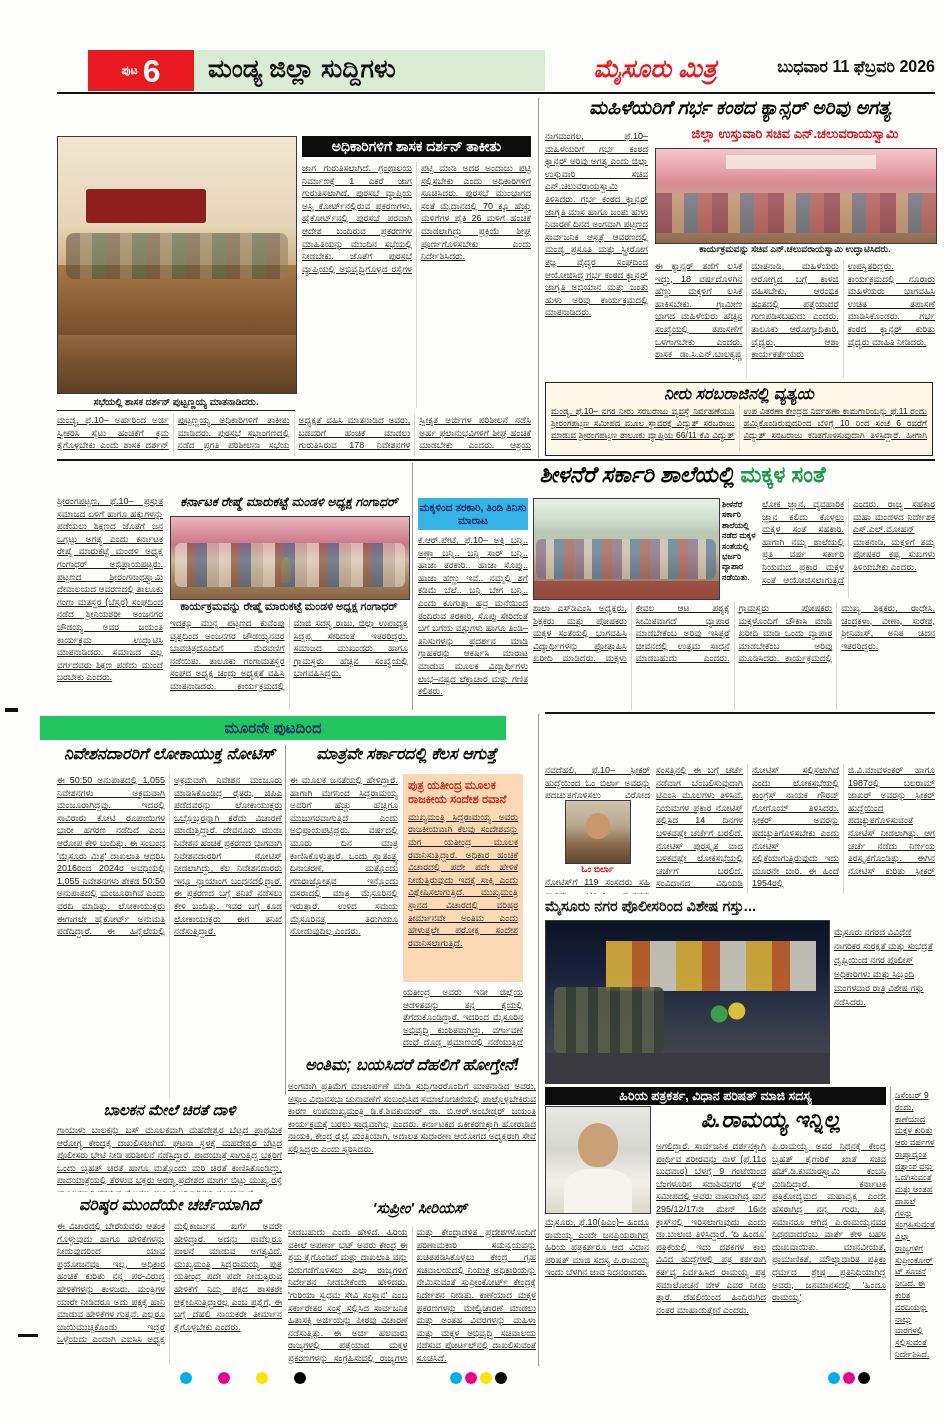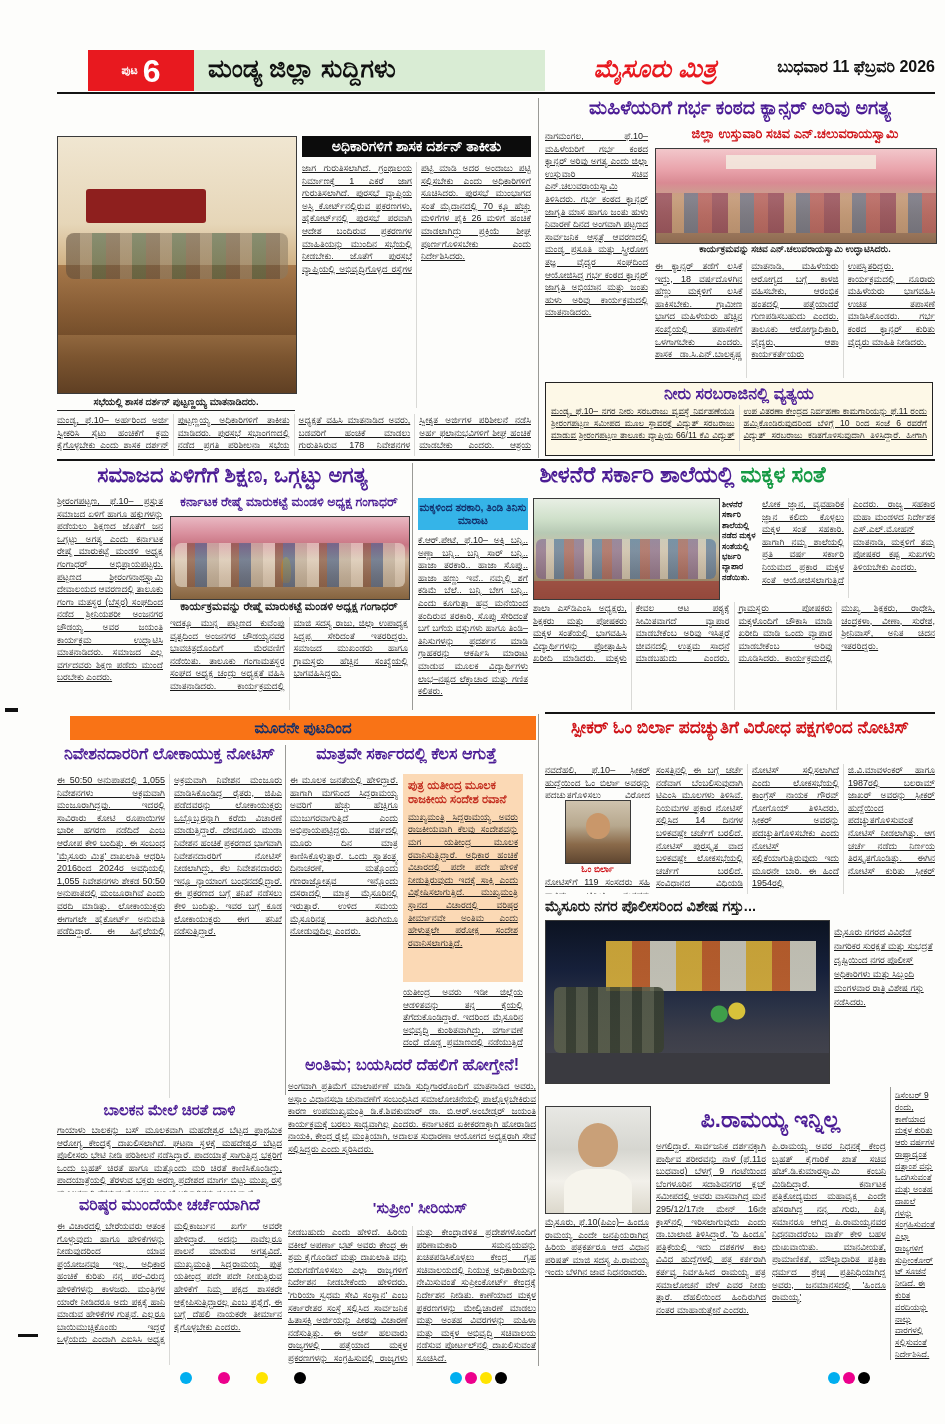--- a/index.html
+++ b/index.html
@@ -10,21 +10,21 @@
              text-align-last:left;word-break:break-word;text-decoration:underline;}
   .cols-2{column-count:2;column-gap:9px;column-rule:1px solid #d9d9d6;}
   .cols-3{column-count:3;column-gap:9px;column-rule:1px solid #d9d9d6;}
   .cols-4{column-count:4;column-gap:9px;column-rule:1px solid #d9d9d6;}
   .photo{border:1px solid #3a3a3a;overflow:hidden;}
   .caption{font-weight:bold;font-size:9.5px;text-align:center;overflow:hidden;}
   .rule-h{background:#141414;}
   .rule-v{background:#9a9a96;width:1px;}
   .headline{font-weight:bold;text-align:center;overflow:hidden;line-height:1.12;}
   .hl-red{color:#cf1318;}
-  .hl-black{color:#4c1d95;}
+  .hl-black{color:#000000;font-style:italic;}
   .banner-black{background:#0c0c0c;color:#fff;font-weight:bold;text-align:center;overflow:hidden;}
   .dot{position:absolute;border-radius:50%;width:12px;height:12px;}
 </style>
 </head>
 <body>
 
 <div class="page">
 
   <div class="abs" style="left:88px;top:50px;width:457px;height:41px;background:#d9ecd4;"></div>
   <div class="abs" style="left:88px;top:50px;width:106px;height:41px;background:#e8191f;display:flex;align-items:center;justify-content:center;gap:5px;">
@@ -58,21 +58,20 @@
   <div class="abs caption" style="left:655px;top:244px;width:280px;height:13px;font-size:9px;">ಕಾರ್ಯಕ್ರಮವನ್ನು ಸಚಿವ ಎನ್.ಚಲುವರಾಯಸ್ವಾಮಿ ಉದ್ಘಾಟಿಸಿದರು.</div>
   <div class="abs body-text cols-3" style="left:655px;top:260px;width:280px;height:118px;">ಈ ಕ್ಯಾನ್ಸರ್ ತಡೆಗೆ ಲಸಿಕೆ ಇದ್ದು, 18 ವರ್ಷದೊಳಗಿನ ಹೆಣ್ಣು ಮಕ್ಕಳಿಗೆ ಲಸಿಕೆ ಹಾಕಿಸಬೇಕು. ಗ್ರಾಮೀಣ ಭಾಗದ ಮಹಿಳೆಯರು ಹೆಚ್ಚಿನ ಸಂಖ್ಯೆಯಲ್ಲಿ ತಪಾಸಣೆಗೆ ಒಳಗಾಗಬೇಕು ಎಂದರು. ಶಾಸಕ ಡಾ.ಸಿ.ಎನ್.ಬಾಲಕೃಷ್ಣ ಮಾತನಾಡಿ, ಮಹಿಳೆಯರು ಆರೋಗ್ಯದ ಬಗ್ಗೆ ಕಾಳಜಿ ವಹಿಸಬೇಕು, ಆರಂಭಿಕ ಹಂತದಲ್ಲಿ ಪತ್ತೆಯಾದರೆ ಗುಣಪಡಿಸಬಹುದು ಎಂದರು. ತಾಲೂಕು ಆರೋಗ್ಯಾಧಿಕಾರಿ, ವೈದ್ಯರು, ಆಶಾ ಕಾರ್ಯಕರ್ತೆಯರು ಉಪಸ್ಥಿತರಿದ್ದರು. ಕಾರ್ಯಕ್ರಮದಲ್ಲಿ ನೂರಾರು ಮಹಿಳೆಯರು ಭಾಗವಹಿಸಿ ಉಚಿತ ತಪಾಸಣೆ ಮಾಡಿಸಿಕೊಂಡರು. ಗರ್ಭ ಕಂಠದ ಕ್ಯಾನ್ಸರ್ ಕುರಿತು ವೈದ್ಯರು ಮಾಹಿತಿ ನೀಡಿದರು.</div>
 
   <div class="abs" style="left:545px;top:382px;width:388px;height:74px;background:#fdf8e7;border:1px solid #222;padding:2px 5px;box-sizing:border-box;">
     <div class="headline hl-black" style="font-size:16px;height:20px;">ನೀರು ಸರಬರಾಜಿನಲ್ಲಿ ವ್ಯತ್ಯಯ</div>
     <div class="body-text cols-2" style="height:46px;font-size:8.6px;">ಮಂಡ್ಯ, ಫೆ.10– ನಗರ ನೀರು ಸರಬರಾಜು ವ್ಯವಸ್ಥೆ ನಿರ್ವಹಣೆಯಡಿ ಶ್ರೀರಂಗಪಟ್ಟಣ ಸಮೀಪದ ಮೂಲ ಸ್ಥಾವರಕ್ಕೆ ವಿದ್ಯುತ್ ಸರಬರಾಜು ಮಾಡುವ ಶ್ರೀರಂಗಪಟ್ಟಣ ತಾಲೂಕು ವ್ಯಾಪ್ತಿಯ 66/11 ಕೆವಿ ವಿದ್ಯುತ್ ಉಪ ವಿತರಣಾ ಕೇಂದ್ರದ ನಿರ್ವಹಣಾ ಕಾಮಗಾರಿಯನ್ನು ಫೆ.11 ರಂದು ಹಮ್ಮಿಕೊಂಡಿರುವುದರಿಂದ ಬೆಳಿಗ್ಗೆ 10 ರಿಂದ ಸಂಜೆ 6 ರವರೆಗೆ ವಿದ್ಯುತ್ ಸರಬರಾಜು ಕಡಿತಗೊಳಿಸುವುದಾಗಿ ತಿಳಿಸಿದ್ದಾರೆ. ಹೀಗಾಗಿ ಫೆ.11ರಂದು ಮಂಡ್ಯ ನಗರಕ್ಕೆ ನೀರನ್ನು ಪಂಪು ಮಾಡಲು ಸಾಧ್ಯವಿಲ್ಲದ ಕಾರಣ ಮಂಡ್ಯ ನಗರದ ಸಾರ್ವಜನಿಕರಿಗೆ ಫೆ.11 ಮತ್ತು 12ರಂದು ನೀರು ಸರಬರಾಜಿನಲ್ಲಿ ವ್ಯತ್ಯಯ ಉಂಟಾಗಲಿದೆ ಎಂದು ಪ್ರಕಟಣೆ ತಿಳಿಸಿದೆ.</div>
   </div>
 
   <div class="abs rule-h" style="left:57px;top:459px;width:878px;height:1.5px;"></div>
 
-  <div class="abs headline hl-black" style="left:57px;top:463px;width:351px;height:30px;font-size:21px;">ಸಮಾಜದ ಏಳಿಗೆಗೆ ಶಿಕ್ಷಣ, ಒಗ್ಗಟ್ಟು ಅಗತ್ಯ</div>
   <div class="abs headline hl-black" style="left:170px;top:495px;width:238px;height:17px;font-size:12.5px;">ಕರ್ನಾಟಕ ರೇಷ್ಮೆ ಮಾರುಕಟ್ಟೆ ಮಂಡಳಿ ಅಧ್ಯಕ್ಷ ಗಂಗಾಧರ್</div>
   <div class="abs body-text" style="left:57px;top:495px;width:106px;height:215px;">ಶ್ರೀರಂಗಪಟ್ಟಣ, ಫೆ.10– ಪ್ರಸ್ತುತ ಸಮಾಜದ ಏಳಿಗೆ ಹಾಗೂ ಹಕ್ಕುಗಳನ್ನು ಪಡೆಯಲು ಶಿಕ್ಷಣದ ಜೊತೆಗೆ ಜನ ಒಗ್ಗಟ್ಟು ಅಗತ್ಯ ಎಂದು ಕರ್ನಾಟಕ ರೇಷ್ಮೆ ಮಾರುಕಟ್ಟೆ ಮಂಡಳಿ ಅಧ್ಯಕ್ಷ ಗಂಗಾಧರ್ ಅಭಿಪ್ರಾಯಪಟ್ಟರು. ಪಟ್ಟಣದ ಶ್ರೀರಂಗನಾಥಸ್ವಾಮಿ ದೇವಾಲಯದ ಆವರಣದಲ್ಲಿ ತಾಲೂಕು ಗಂಗಾ ಮತಸ್ಥರ (ಬೆಸ್ತರ) ಸಂಘದಿಂದ ನಡೆದ ಶ್ರೀನಿಯಶರೀ ಅಂಜನಗರ ಚೌಡಯ್ಯ ಅವರ ಜಯಂತಿ ಕಾರ್ಯಕ್ರಮ ಉದ್ಘಾಟಿಸಿ ಮಾತನಾಡಿದರು. ಸಮಾಜದ ಎಲ್ಲ ವರ್ಗದವರು ಶಿಕ್ಷಣ ಪಡೆದು ಮುಂದೆ ಬರಬೇಕು ಎಂದರು.</div>
   <div class="abs photo" style="left:170px;top:516px;width:238px;height:82px;background:linear-gradient(180deg,#e9b8c2 0%,#d9909e 20%,#c97684 34%,#cdb49a 52%,#ab8a6a 72%,#86643f 100%);">
     <div class="abs" style="left:110px;top:40px;width:10px;height:26px;background:linear-gradient(180deg,#ffd54a,#c98a2a);border-radius:50% 50% 30% 30%;"></div>
     <div class="abs" style="left:4px;top:26px;width:230px;height:44px;background:repeating-linear-gradient(90deg,#efe7da 0 12px,#7a4a3a 12px 20px,#355a8e 20px 32px,#c8c0b2 32px 44px);opacity:.55;border-radius:6px;"></div>
   </div>
   <div class="abs caption" style="left:170px;top:600px;width:238px;height:13px;font-size:11px;font-family:Liberation Serif, serif;">ಕಾರ್ಯಕ್ರಮವನ್ನು ರೇಷ್ಮೆ ಮಾರುಕಟ್ಟೆ ಮಂಡಳಿ ಅಧ್ಯಕ್ಷ ಗಂಗಾಧರ್ ಉದ್ಘಾಟಿಸಿದರು.</div>
   <div class="abs body-text cols-2" style="left:170px;top:617px;width:238px;height:93px;">ಇದಕ್ಕೂ ಮುನ್ನ ಪಟ್ಟಣದ ಕುವೆಂಪು ವೃತ್ತದಿಂದ ಅಂಜನಗರ ಚೌಡಯ್ಯನವರ ಭಾವಚಿತ್ರದೊಂದಿಗೆ ಮೆರವಣಿಗೆ ನಡೆಯಿತು. ತಾಲೂಕು ಗಂಗಾಮತಸ್ಥರ ಸಂಘದ ಅಧ್ಯಕ್ಷ ಚಂದ್ರು ಅಧ್ಯಕ್ಷತೆ ವಹಿಸಿ ಮಾತನಾಡಿದರು. ಕಾರ್ಯಕ್ರಮದಲ್ಲಿ ಮಾಜಿ ಸದಸ್ಯ ರಾಜು, ಜಿಲ್ಲಾ ಉಪಾಧ್ಯಕ್ಷ ಸಿದ್ದಪ್ಪ ಸೇರಿದಂತೆ ಇತರರಿದ್ದರು. ಸಮಾಜದ ಮುಖಂಡರು ಹಾಗೂ ಗ್ರಾಮಸ್ಥರು ಹೆಚ್ಚಿನ ಸಂಖ್ಯೆಯಲ್ಲಿ ಭಾಗವಹಿಸಿದ್ದರು.</div>
 
   <div class="abs rule-v" style="left:412px;top:463px;height:247px;"></div>
@@ -86,21 +85,21 @@
   </div>
   <div class="abs body-text" style="left:418px;top:534px;width:110px;height:176px;">ಕೆ.ಆರ್.ಪೇಟೆ, ಫೆ.10– ಅಕ್ಕಿ ಬನ್ನಿ.. ಅಣ್ಣಾ ಬನ್ನಿ.. ಬನ್ನಿ ಸಾರ್ ಬನ್ನಿ.. ಹಾಜಾ ತರಕಾರಿ.. ಹಾಜಾ ಸೊಪ್ಪು.. ಹಾಜಾ ಹಣ್ಣು ಇವೆ.. ನಮ್ಮಲ್ಲಿ ಶಗೆ ಕಡಿಮೆ ಬೆಲೆ.. ಬನ್ನಿ ಬೇಗ ಬನ್ನಿ.. ಎಂದು ಕೂಗುತ್ತಾ ಹವ್ರ ಮನೆಯಿಂದ ತಂದಿರುವ ತರಕಾರಿ, ಸೊಪ್ಪು ಸೇರಿದಂತೆ ಬಗೆ ಬಗೆಯ ವಸ್ತುಗಳು ಹಾಗೂ ತಿಂಡಿ–ತಿನಿಸುಗಳನ್ನು ಪ್ರದರ್ಶನ ಮಾಡಿ ಗ್ರಾಹಕರನ್ನು ಆಕರ್ಷಿಸಿ ಮಾರಾಟ ಮಾಡುವ ಮೂಲಕ ವಿದ್ಯಾರ್ಥಿಗಳು ಲಾಭ–ನಷ್ಟದ ಲೆಕ್ಕಾಚಾರ ಮತ್ತು ಗಣಿತ ಕಲಿತರು.</div>
   <div class="abs photo" style="left:533px;top:498px;width:185px;height:100px;background:linear-gradient(180deg,#e8efe4 0%,#cfe0ca 20%,#b7c9b4 34%,#cdbfa4 52%,#a59274 74%,#7d6a4c 100%);">
     <div class="abs" style="left:2px;top:40px;width:180px;height:40px;background:repeating-linear-gradient(90deg,#7a5a8e 0 10px,#d8cfc0 10px 18px,#3f6a9e 18px 28px,#9e4a4a 28px 38px);opacity:.55;border-radius:6px;"></div>
     <div class="abs" style="left:0;top:82px;width:185px;height:18px;background:#9e3a34;opacity:.7;"></div>
   </div>
   <div class="abs" style="left:722px;top:500px;width:36px;height:98px;font-size:8px;font-weight:bold;line-height:1.3;overflow:hidden;">ಶೀಳನೆರೆ ಸರ್ಕಾರಿ ಶಾಲೆಯಲ್ಲಿ ನಡೆದ ಮಕ್ಕಳ ಸಂತೆಯಲ್ಲಿ ಭರ್ಜರಿ ವ್ಯಾಪಾರ ನಡೆಯಿತು.</div>
   <div class="abs body-text cols-2" style="left:762px;top:498px;width:173px;height:100px;">ಲೋಕ ಜ್ಞಾನ, ವ್ಯವಹಾರಿಕ ಜ್ಞಾನ ಕಲಿದು ಕೊಳ್ಳಲು ಮಕ್ಕಳ ಸಂತೆ ಸಹಕಾರಿ. ಹಾಗಾಗಿ ನಮ್ಮ ಶಾಲೆಯಲ್ಲಿ ಪ್ರತಿ ವರ್ಷ ಸರ್ಕಾರಿ ನಿಯಮದ ಪ್ರಕಾರ ಮಕ್ಕಳ ಸಂತೆ ಆಯೋಜಿಸಲಾಗುತ್ತಿದೆ ಎಂದರು. ರಾಜ್ಯ ಸಹಕಾರ ಮಹಾ ಮಂಡಳದ ನಿರ್ದೇಶಕ ಎಸ್.ಎಲ್.ಮೋಹನ್ ಮಾತನಾಡಿ, ಮಕ್ಕಳಿಗೆ ತಮ್ಮ ಪೋಷಕರ ಕಷ್ಟ ಸುಖಗಳು ತಿಳಿಯಬೇಕು ಎಂದರು.</div>
   <div class="abs body-text cols-4" style="left:533px;top:602px;width:402px;height:108px;">ಶಾಲಾ ಎಸ್‌ಡಿಎಂಸಿ ಅಧ್ಯಕ್ಷರು, ಶಿಕ್ಷಕರು ಮತ್ತು ಪೋಷಕರು ಮಕ್ಕಳ ಸಂತೆಯಲ್ಲಿ ಭಾಗವಹಿಸಿ ವಿದ್ಯಾರ್ಥಿಗಳನ್ನು ಪ್ರೋತ್ಸಾಹಿಸಿ ಖರೀದಿ ಮಾಡಿದರು. ಮಕ್ಕಳು ಕೇವಲ ಆಟ ಪಠ್ಯಕ್ಕೆ ಸೀಮಿತವಾಗದೆ ವ್ಯಾಪಾರ ಮಾಡಬೇಕೆಂಬ ಅರಿವು ಇಸಿತ್ತರೆ ಜೀವನದಲ್ಲಿ ಉತ್ತಮ ಸಾಧನೆ ಮಾಡಬಹುದು ಎಂದರು. ಗ್ರಾಮಸ್ಥರು ಪೋಷಕರು ಮಕ್ಕಳೊಂದಿಗೆ ಚೌಕಾಸಿ ಮಾಡಿ ಖರೀದಿ ಮಾಡಿ ಒಂದು ವ್ಯಾಪಾರ ಮಾಡಬೇಕೆಂಬ ಅರಿವು ಮೂಡಿಸಿದರು. ಕಾರ್ಯಕ್ರಮದಲ್ಲಿ ಮುಖ್ಯ ಶಿಕ್ಷಕರು, ರಾಧೇಸಿ, ಚಂದ್ರಕಳಾ, ವೀಣಾ, ಸುರೇಶ, ಶ್ರೀನಿವಾಸ್, ಅನಿತ ಚಿದನ ಇತರರಿದ್ದರು.</div>
 
-  <div class="abs" style="left:70px;top:716px;width:466px;height:24px;background:#f97316;display:flex;align-items:center;justify-content:center;">
+  <div class="abs" style="left:40px;top:716px;width:466px;height:24px;background:#22c55e;display:flex;align-items:center;justify-content:center;">
     <span style="color:#122f6b;font-weight:bold;font-size:15px;">ಮೂರನೇ ಪುಟದಿಂದ</span>
   </div>
 
   <div class="abs headline hl-black" style="left:57px;top:745px;width:225px;height:24px;font-size:16px;">ನಿವೇಶನದಾರರಿಗೆ ಲೋಕಾಯುಕ್ತ ನೋಟಿಸ್</div>
   <div class="abs body-text cols-2" style="left:57px;top:774px;width:225px;height:324px;">ಈ 50:50 ಅನುಪಾತದಲ್ಲಿ 1,055 ನಿವೇಶನಗಳು ಅಕ್ರಮವಾಗಿ ಮಂಜೂರಾಗಿದ್ದವು. ಇದರಲ್ಲಿ ಸಾವಿರಾರು ಕೋಟಿ ರೂಪಾಯಿಗಳ ಭಾರೀ ಹಗರಣ ನಡೆದಿದೆ ಎಂಬ ಆರೋಪ ಕೇಳಿ ಬಂದಿತ್ತು. ಈ ಸಂಬಂಧ 'ಮೈಸೂರು ಮಿತ್ರ' ದಾಖಲಾತಿ ಆಧರಿಸಿ 2016ರಿಂದ 2024ರ ಅವಧಿಯಲ್ಲಿ 1,055 ನಿವೇಶನಗಳು ಶೇಕಡ 50:50 ಅನುಪಾತದಲ್ಲಿ ಮಂಜೂರಾಗಿವೆ ಎಂದು ವರದಿ ಮಾಡಿತ್ತು. ಲೋಕಾಯುಕ್ತರು ಈಗಾಗಲೇ ಹೈಕೋರ್ಟ್ ಅನುಮತಿ ಪಡೆದಿದ್ದಾರೆ. ಈ ಹಿನ್ನೆಲೆಯಲ್ಲಿ ಅಕ್ರಮವಾಗಿ ನಿವೇಶನ ಮಂಜೂರು ಮಾಡಿಸಿಕೊಂಡಿದ್ದ ರೈತರು, ಜಿಪಿಎ ಪಡೆದವರನ್ನು ಲೋಕಾಯುಕ್ತರು ಒಬ್ಬೊಬ್ಬರನ್ನಾಗಿ ಕರೆದು ವಿಚಾರಣೆ ಮಾಡುತ್ತಿದ್ದಾರೆ. ದೇವನೂರು ಮುಡಾ ನಿವೇಶನ ಹಂಚಿಕೆ ಪ್ರಕರಣದ ಭಾಗವಾಗಿ ನಿವೇಶನದಾರರಿಗೆ ನೋಟಿಸ್ ನೀಡಲಾಗಿದ್ದು, ಕೆಲ ನಿವೇಶನದಾರರು ಇನ್ನೂ ನ್ಯಾಯಾಂಗ ಬಂಧನದಲ್ಲಿದ್ದಾರೆ. ಈ ಪ್ರಕರಣದ ಬಗ್ಗೆ ತನಿಖೆ ನಡೆಸಲು ಕೇಳಿ ಬಂದಿತ್ತು. ಇವರ ಬಗ್ಗೆ ಕೂಡ ಲೋಕಾಯುಕ್ತರು ಈಗ ತನಿಖೆ ನಡೆಸುತ್ತಿದ್ದಾರೆ.</div>
 
   <div class="abs rule-v" style="left:285px;top:745px;height:350px;"></div>
 
   <div class="abs headline hl-black" style="left:290px;top:745px;width:233px;height:24px;font-size:16px;">ಮಾತ್ರವೇ ಸರ್ಕಾರದಲ್ಲಿ ಕೆಲಸ ಆಗುತ್ತೆ</div>
   <div class="abs body-text" style="left:290px;top:774px;width:108px;height:278px;">ಈ ಮೂಲಕ ಜನತೆಯಲ್ಲಿ ಹೇಳಿದ್ದಾರೆ. ಹಾಗಾಗಿ ಮಗನಿಂದ ಸಿದ್ದರಾಮಯ್ಯ ಅವರಿಗೆ ಹೆಚ್ಚು ಹೆಚ್ಚಿಗೂ ಮುಜುಗರವಾಗುತ್ತಿದೆ ಎಂದು ಅಭಿಪ್ರಾಯಪಟ್ಟಿದ್ದರು. ವರ್ಷದಲ್ಲಿ ಮೂರು ದಿನ ಮಾತ್ರ ಕಾಣಿಸಿಕೊಳ್ಳುತ್ತಾರೆ. ಒಂದು ಸ್ವಾತಂತ್ರ್ಯ ದಿನಾಚರಣೆ, ಮತ್ತೊಂದು ಗಣರಾಜ್ಯೋತ್ಸವ ಇನ್ನೊಂದು ದಸರಾದಲ್ಲಿ ಮಾತ್ರ ಮೈಸೂರಿನಲ್ಲಿ ಇರುತ್ತಾರೆ. ಉಳಿದ ಸಮಯ ಮೈಸೂರಿನತ್ತ ತಿರುಗಿಯೂ ನೋಡುವುದಿಲ್ಲ ಎಂದರು.</div>
@@ -118,41 +117,41 @@
 
   <div class="abs headline hl-black" style="left:57px;top:1196px;width:225px;height:20px;font-size:16px;">ವರಿಷ್ಠರ ಮುಂದೆಯೇ ಚರ್ಚೆಯಾಗಿದೆ</div>
   <div class="abs body-text cols-2" style="left:57px;top:1220px;width:225px;height:145px;">ಈ ವಿಚಾರದಲ್ಲಿ ಬೇರೆಯವರು ಆತಂಕ ಗೊಳ್ಳುವುದು ಹಾಗೂ ಹೇಳಿಕೆಗಳನ್ನು ನೀಡುವುದರಿಂದ ಯಾವ ಪ್ರಯೋಜನವೂ ಇಲ್ಲ, ಅಧಿಕಾರ ಹಂಚಿಕೆ ಕುರಿತು ನನ್ನ ಪರ-ವಿರುದ್ಧ ಹೇಳಿಕೆಗಳನ್ನು ಕಾಳಜರು. ಮಂತ್ರಿಗಳ ಯಾರೇ ನೀಡಿದರೂ ಅದು ಪಕ್ಷಕ್ಕೆ ಹಾನಿ ಮಾಡುವ ಹೇಳಿಕೆಗಳ ಗುತ್ತವೆ. ಎಲ್ಲರೂ ಬಾಯಿಮುಚ್ಚಿಕೊಂಡು ಇದ್ದರೆ ಒಳ್ಳೆಯದು ಎಂದಾಗಿ ಎಐಸಿಸಿ ಅಧ್ಯಕ್ಷ ಮಲ್ಲಿಕಾರ್ಜುನ ಖರ್ಗೆ ಅವರೇ ಹೇಳಿದ್ದಾರೆ. ಅದನ್ನು ನಾವೆಲ್ಲರೂ ಪಾಲನೆ ಮಾಡುವ ಅಗತ್ಯವಿದೆ. ಮುಖ್ಯಮಂತ್ರಿ ಸಿದ್ದರಾಮಯ್ಯ ಪುತ್ರ ಯತೀಂದ್ರ ಪದೇ ಪದೇ ನೀಡುತ್ತಿರುವ ಹೇಳಿಕೆಗೆ ನಿಮ್ಮ ಪಕ್ಷದ ಶಾಸಕರೇ ಆಕ್ಷೇಪಿಸುತ್ತಿದ್ದಾರಲ್ಲ ಎಂಬ ಪ್ರಶ್ನೆಗೆ, ಈ ಬಗ್ಗೆ ದೆಹಲಿ ನಾಯಕರೇ ತೀರ್ಮಾನ ಕೈಗೊಳ್ಳಬೇಕು ಎಂದರು.</div>
 
   <div class="abs headline hl-black" style="left:340px;top:1200px;width:160px;height:20px;font-size:15px;">'ಸುಪ್ರೀಂ' ಸೀರಿಯಸ್</div>
   <div class="abs body-text cols-2" style="left:288px;top:1226px;width:248px;height:140px;">ನೀಡಬಹುದು ಎಂದು ಹೇಳಿದೆ. ಹಿರಿಯ ವಕೀಲೆ ಅಪರ್ಣಾ ಭಟ್ ಅವರು ಕೇಂದ್ರ ಈ ಶ್ರಮ ಕೈಗೊಂಡಿದೆ ಮತ್ತು ದಾಖಲಾತಿ ವನ್ನು ಬಿಡುಗಡೆಗೊಳಿಸಲು ಎಲ್ಲಾ ರಾಜ್ಯಗಳಿಗೆ ನಿರ್ದೇಶನ ನೀಡಬೇಕೆಂದು ಹೇಳಿದರು. 'ಗುರಿಯಾ ಸ್ವಧಮ ಸೇವಿ ಸಂಸ್ಥಾನ' ಎಂಬ ಸರ್ಕಾರೇತರ ಸಂಸ್ಥೆ ಸಲ್ಲಿಸಿದ ಸಾರ್ವಜನಿಕ ಹಿತಾಸಕ್ತಿ ಅರ್ಜಿಯನ್ನು ಪೀಠವು ವಿಚಾರಣೆ ನಡೆಸುತ್ತಿತ್ತು. ಈ ಅರ್ಜಿ ಹಲವಾರು ರಾಜ್ಯಗಳಲ್ಲಿ ಪತ್ತೆಯಾದ ಮಕ್ಕಳ ಪ್ರಕರಣಗಳನ್ನು ಸಂಗ್ರಹಿಸುವಲ್ಲಿ ರಾಜ್ಯಗಳು ಮತ್ತು ಕೇಂದ್ರಾಡಳಿತ ಪ್ರದೇಶಗಳೊಂದಿಗೆ ಪರಿಣಾಮಕಾರಿ ಸಮನ್ವಯವನ್ನು ಖಚಿತಪಡಿಸಿಕೊಳ್ಳಲು ಕೇಂದ್ರ ಗೃಹ ಸಚಿವಾಲಯದಲ್ಲಿ ನಿಯುಕ್ತ ಅಧಿಕಾರಿಯನ್ನು ನೇಮಿಸುವಂತೆ ಸುಪ್ರೀಂಕೋರ್ಟ್ ಕೇಂದ್ರಕ್ಕೆ ನಿರ್ದೇಶನ ನೀಡಿತು. ಕಾಣೆಯಾದ ಮಕ್ಕಳ ಪ್ರಕರಣಗಳನ್ನು ಮೇಲ್ವಿಚಾರಣೆ ಮಾಡಲು ಮತ್ತು ಅಂತಹ ವಿವರಗಳನ್ನು ಮಹಿಳಾ ಮತ್ತು ಮಕ್ಕಳ ಅಭಿವೃದ್ಧಿ ಸಚಿವಾಲಯ ನಡೆಸುವ ಪೋರ್ಟಲ್‌ನಲ್ಲಿ ದಾಖಲಿಸುವಂತೆ ಸೂಚಿಸಿದೆ.</div>
 
   <div class="abs rule-v" style="left:538px;top:714px;height:652px;"></div>
   <div class="abs rule-h" style="left:545px;top:712px;width:390px;height:1.5px;"></div>
 
-  <div class="abs headline hl-red" style="left:558px;top:717px;width:364px;height:42px;font-size:17px;line-height:1.25;">ಸ್ಪೀಕರ್ ಓಂ ಬಿರ್ಲಾ ಪದಚ್ಯುತಿಗೆ ವಿರೋಧ ಪಕ್ಷಗಳಿಂದ ನೋಟಿಸ್</div>
 
   <div class="abs" style="left:545px;top:764px;width:105px;height:130px;overflow:hidden;">
     <div class="body-text" style="height:34px;">ನವದೆಹಲಿ, ಫೆ.10– ಸ್ಪೀಕರ್ ಹುದ್ದೆಯಿಂದ ಓಂ ಬಿರ್ಲಾ ಅವರನ್ನು ಪದಚ್ಯುತಗೊಳಿಸಲು ವಿರೋಧ ಪಕ್ಷಗಳು ಲೋಕಸಭಾ ಮಹಾ ಕಾರ್ಯದರ್ಶಿಗಳಿಗೆ ನೋಟಿಸ್ ನೀಡಿವೆ.</div>
     <div class="photo" style="width:64px;height:62px;margin:2px auto 0;background:linear-gradient(180deg,#cfc3ae 0%,#b7a88e 40%,#8a6a4a 70%,#5f4630 100%);position:relative;">
       <div class="abs" style="left:20px;top:12px;width:24px;height:26px;background:#c9976a;border-radius:50% 50% 45% 45%;"></div>
     </div>
     <div style="color:#cf1318;font-weight:bold;font-size:9px;text-align:center;height:12px;overflow:hidden;">ಓಂ ಬಿರ್ಲಾ</div>
     <div class="body-text" style="height:18px;">ನೋಟಿಸ್‌ಗೆ 119 ಸಂಸದರು ಸಹಿ ಹಾಕಿದ್ದು, ಟಿಎಂಸಿ ಸಂಸದರು ಇದರಿಂದ ದೂರ ಉಳಿದಿದ್ದಾರೆ.</div>
   </div>
   <div class="abs body-text cols-3" style="left:656px;top:764px;width:279px;height:130px;">ಸಂಸತ್ತಿನಲ್ಲಿ ಈ ಬಗ್ಗೆ ಚರ್ಚೆ ನಡೆವಾಗ ಬೆಂಬಲಿಸುವುದಾಗಿ ಟಿಎಂಸಿ ಮೂಲಗಳು ತಿಳಿಸಿವೆ. ನಿಯಮಗಳ ಪ್ರಕಾರ ನೋಟಿಸ್ ಸಲ್ಲಿಸಿದ 14 ದಿನಗಳ ಬಳಿಕವಷ್ಟೇ ಚರ್ಚೆಗೆ ಬರಲಿದೆ. ನೋಟಿಸ್ ಪುರಸ್ಕೃತ ವಾದ ಬಳಿಕವಷ್ಟೇ ಲೋಕಸಭೆಯಲ್ಲಿ ಚರ್ಚೆಗೆ ಬರಲಿದೆ. ಸಂವಿಧಾನದ ವಿಧಿಯಡಿ ನೋಟಿಸ್ ಸಲ್ಲಿಸಲಾಗಿದೆ ಎಂದು ಲೋಕಸಭೆಯಲ್ಲಿ ಕಾಂಗ್ರೆಸ್ ನಾಯಕ ಗೌರವ್ ಗೋಗೊಯ್ ತಿಳಿಸಿದರು. ಸ್ಪೀಕರ್ ಅವರನ್ನು ಪದಚ್ಯುತಿಗೊಳಿಸಬೇಕು ಎಂದು ನೋಟಿಸ್ ಸಲ್ಲಿಕೆಯಾಗುತ್ತಿರುವುದು ಇದು ಮೂರನೇ ಬಾರಿ. ಈ ಹಿಂದೆ 1954ರಲ್ಲಿ ಜಿ.ವಿ.ಮಾವಳಂಕರ್ ಹಾಗೂ 1987ರಲ್ಲಿ ಬಲರಾಮ್ ಜಾಖರ್ ಅವರನ್ನು ಸ್ಪೀಕರ್ ಹುದ್ದೆಯಿಂದ ಪದಚ್ಯುತಗೊಳಿಸುವಂತೆ ನೋಟಿಸ್ ನೀಡಲಾಗಿತ್ತು. ಆಗ ಚರ್ಚೆ ನಡೆದು ನಿರ್ಣಯ ತಿರಸ್ಕೃತಗೊಂಡಿತ್ತು. ಈಗಿನ ನೋಟಿಸ್ ಕುರಿತು ಸ್ಪೀಕರ್ ಕಚೇರಿ ಇನ್ನೂ ಪ್ರತಿಕ್ರಿಯೆ ನೀಡಿಲ್ಲ.</div>
 
   <div class="abs" style="left:545px;top:898px;width:300px;height:19px;font-weight:bold;font-size:14.5px;overflow:hidden;">ಮೈಸೂರು ನಗರ ಪೊಲೀಸರಿಂದ ವಿಶೇಷ ಗಸ್ತು...</div>
   <div class="abs photo" style="left:545px;top:920px;width:283px;height:162px;background:linear-gradient(180deg,#0c1322 0%,#16203a 30%,#2a3246 52%,#3c3e4a 70%,#4a4a50 100%);">
     <div class="abs" style="left:60px;top:20px;width:210px;height:50px;background:repeating-linear-gradient(90deg,#f2c23a 0 26px,#d86a2a 26px 44px,#e8e4d0 44px 70px);opacity:.8;"></div>
     <div class="abs" style="left:8px;top:66px;width:110px;height:66px;background:repeating-linear-gradient(90deg,#5a5f4a 0 12px,#394030 12px 22px);opacity:.85;border-radius:6px;"></div>
     <div class="abs" style="left:160px;top:78px;width:44px;height:30px;background:radial-gradient(circle at 30% 50%,#3f9e4a 0 8px,transparent 9px),radial-gradient(circle at 70% 40%,#d8c23a 0 8px,transparent 9px);"></div>
     <div class="abs" style="left:0;top:132px;width:283px;height:30px;background:#3a3a40;"></div>
   </div>
   <div class="abs body-text" style="left:834px;top:926px;width:101px;height:156px;text-align:left;line-height:1.55;">ಮೈಸೂರು ನಗರದ ವಿವಿಧೆಡೆ ನಾಗರಿಕರ ಸುರಕ್ಷತೆ ಮತ್ತು ಸುಭದ್ರತೆ ದೃಷ್ಟಿಯಿಂದ ನಗರ ಪೊಲೀಸ್ ಅಧಿಕಾರಿಗಳು ಮತ್ತು ಸಿಬ್ಬಂದಿ ಮಂಗಳವಾರ ರಾತ್ರಿ ವಿಶೇಷ ಗಸ್ತು ನಡೆಸಿದರು.</div>
 
+  <div class="abs banner-black" style="left:545px;top:1087px;width:341px;height:18px;font-size:12.5px;line-height:18px;">ಹಿರಿಯ ಪತ್ರಕರ್ತ, ವಿಧಾನ ಪರಿಷತ್ ಮಾಜಿ ಸದಸ್ಯ</div>
   <div class="abs headline hl-black" style="left:655px;top:1108px;width:231px;height:28px;font-size:22px;">ಪಿ.ರಾಮಯ್ಯ ಇನ್ನಿಲ್ಲ</div>
   <div class="abs photo" style="left:545px;top:1106px;width:104px;height:106px;background:linear-gradient(180deg,#e8e8e4 0%,#d6d6d0 40%,#f2f0ea 70%,#dcd8cc 100%);">
     <div class="abs" style="left:32px;top:16px;width:40px;height:44px;background:#c9a078;border-radius:50% 50% 46% 46%;"></div>
     <div class="abs" style="left:18px;top:62px;width:68px;height:44px;background:#f6f4ec;border-radius:40% 40% 0 0;"></div>
   </div>
   <div class="abs body-text" style="left:545px;top:1216px;width:104px;height:148px;">ಮೈಸೂರು, ಫೆ.10(ಪಿಎಂ)– ಹಿಂದೂ ರಾಮಯ್ಯ ಎಂದೇ ಜನಪ್ರಿಯರಾಗಿದ್ದ ಹಿರಿಯ ಪತ್ರಕರ್ತರೂ ಆದ ವಿಧಾನ ಪರಿಷತ್ ಮಾಜಿ ಸದಸ್ಯ ಪಿ.ರಾಮಯ್ಯ ಇಂದು ಬೆಳಗಿನ ಜಾವ ನಿಧನರಾದರು.</div>
   <div class="abs body-text" style="left:656px;top:1140px;width:110px;height:224px;">ಅಗಲಿದ್ದಾರೆ. ಸಾರ್ವಜನಿಕ ದರ್ಶನಕ್ಕಾಗಿ ಪಾರ್ಥಿವ ಶರೀರವನ್ನು ನಾಳೆ (ಫೆ.11ರ ಬುಧವಾರ) ಬೆಳಗ್ಗೆ 9 ಗಂಟೆಯಿಂದ ಬೆಂಗಳೂರಿನ ಸದಾಶಿವನಗರ ಕ್ಲಬ್ ಸಮೀಪದಲ್ಲಿ ಅವರು ವಾಸವಾಗಿದ್ದ ಮನೆ 295/12/17ನೇ ಮೇನ್ 16ನೇ ಕ್ರಾಸ್‌ನಲ್ಲಿ ಇರಿಸಲಾಗುವುದು ಎಂದು ಡಾ.ಬಾಲಾಜಿ ತಿಳಿಸಿದ್ದಾರೆ. 'ದಿ ಹಿಂದೂ' ಪತ್ರಿಕೆಯಲ್ಲಿ ಇದು ದಶಕಗಳ ಕಾಲ ವಿವಿಧ ಹುದ್ದೆಗಳಲ್ಲಿ ಪತ್ರ ಕರ್ತರಾಗಿ ಕರ್ತವ್ಯ ನಿರ್ವಹಿಸಿದ ರಾಮಯ್ಯ ಪತ್ರ ಸಮಾಲೋಚನೆ ವೇಳೆ ಎವರ ನೀಡು ತ್ತಾರೆ. ದೆಹಲಿಯಿಂದ ಹಿಂದಿರುಗಿದ ನಂತರ ಮಾಹಾಡುತ್ತೇನೆ ಎಂದರು.</div>
   <div class="abs body-text" style="left:772px;top:1140px;width:114px;height:224px;">ಪಿ.ರಾಮಯ್ಯ ಅವರ ನಿಧನಕ್ಕೆ ಕೇಂದ್ರ ಬೃಹತ್ ಕೈಗಾರಿಕೆ ಖಾತೆ ಸಚಿವ ಹೆಚ್.ಡಿ.ಕುಮಾರಸ್ವಾಮಿ ಕಂಬನಿ ಮಿಡಿದಿದ್ದಾರೆ. ಕರ್ನಾಟಕ ಪತ್ರಿಕೋದ್ಯಮದ ಮಹಾವೃಕ್ಷ ಎಂದೇ ಹೆಸರಾಗಿದ್ದ ನನ್ನ ಗುರು, ಪಿತೃ ಸಮಾನರೂ ಆಗಿದ್ದ ಪಿ.ರಾಮಯ್ಯನವರ ನಿಧನವಾದರೆಂಬ ವಾರ್ತೆ ಕೇಳಿ ಬಹಳ ದುಃಖವಾಯಿತು. ಮಾನವೀಯತೆ, ಪ್ರಾಮಾಣಿಕತೆ, ಮೌಲ್ಯಾಧಾರಿತ ಪತ್ರಿಕಾ ಧರ್ಮದ ಶ್ರೇಷ್ಠ ಪ್ರತಿನಿಧಿಯಾಗಿದ್ದ ಅವರು, ಜನಮಾನಸದಲ್ಲಿ 'ಹಿಂದೂ ರಾಮಯ್ಯ'</div>
 
   <div class="abs rule-v" style="left:890px;top:1087px;height:273px;"></div>

